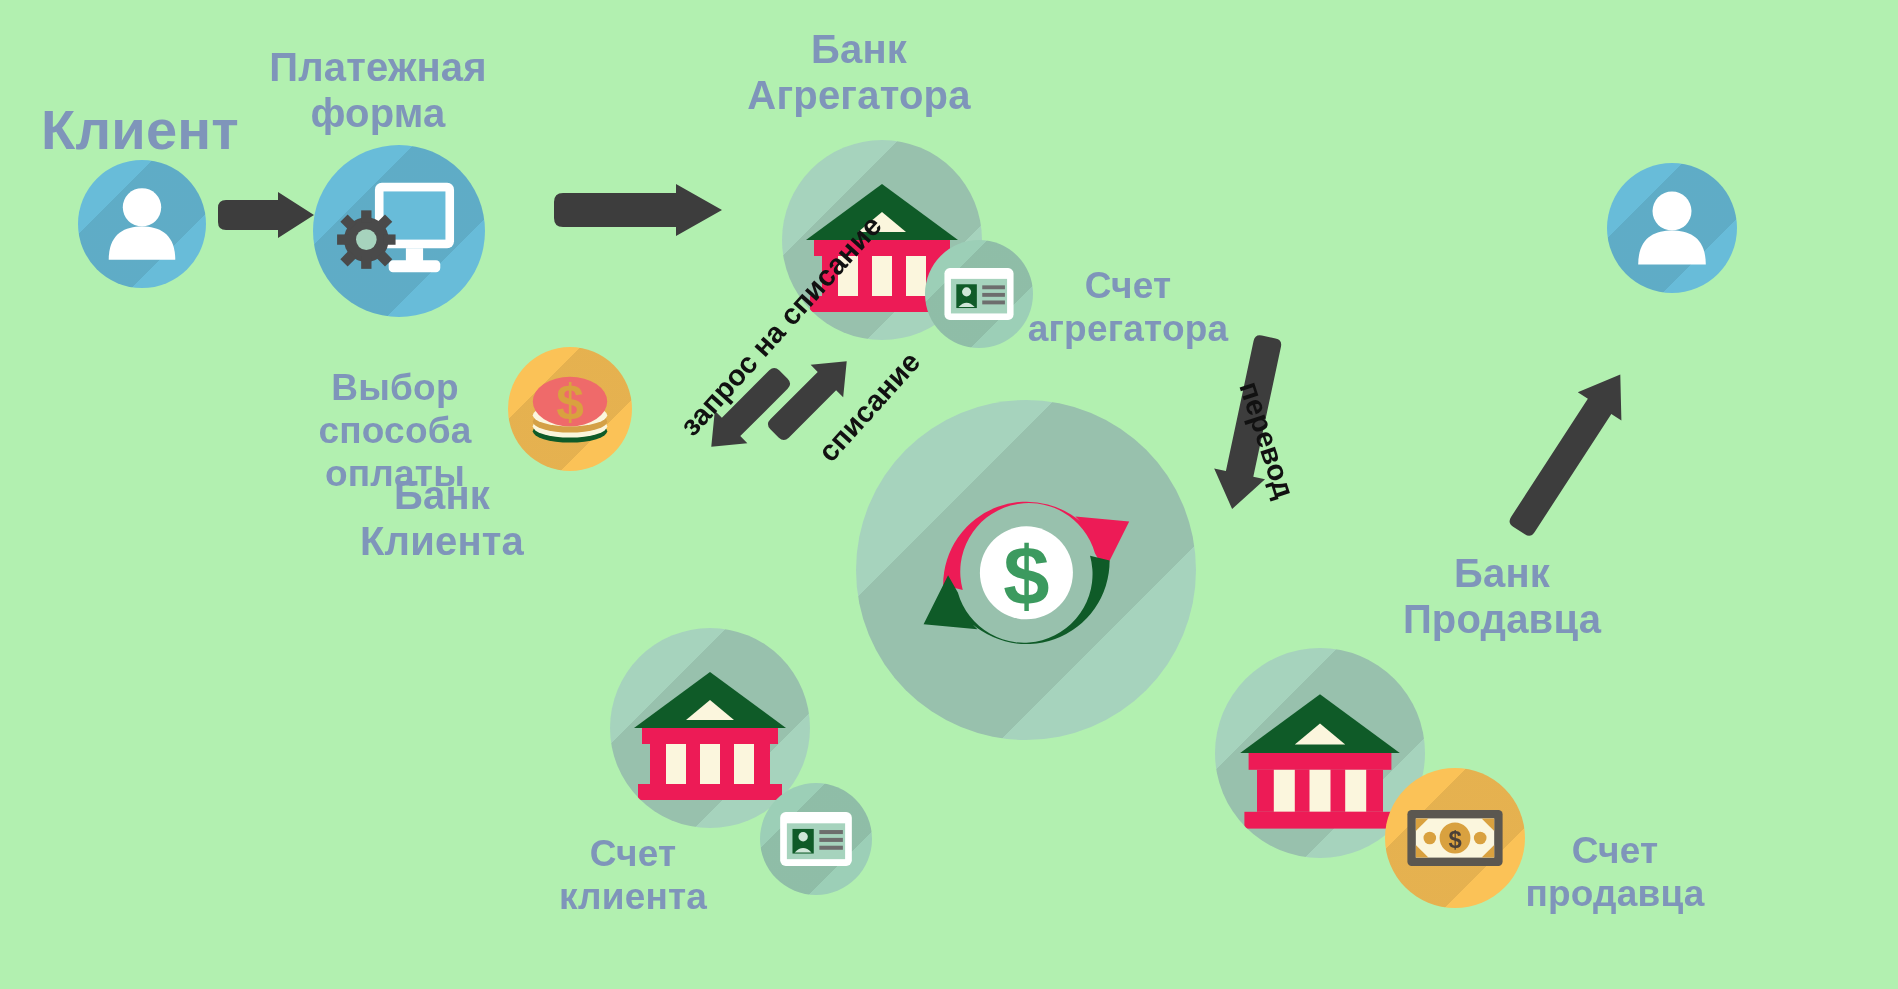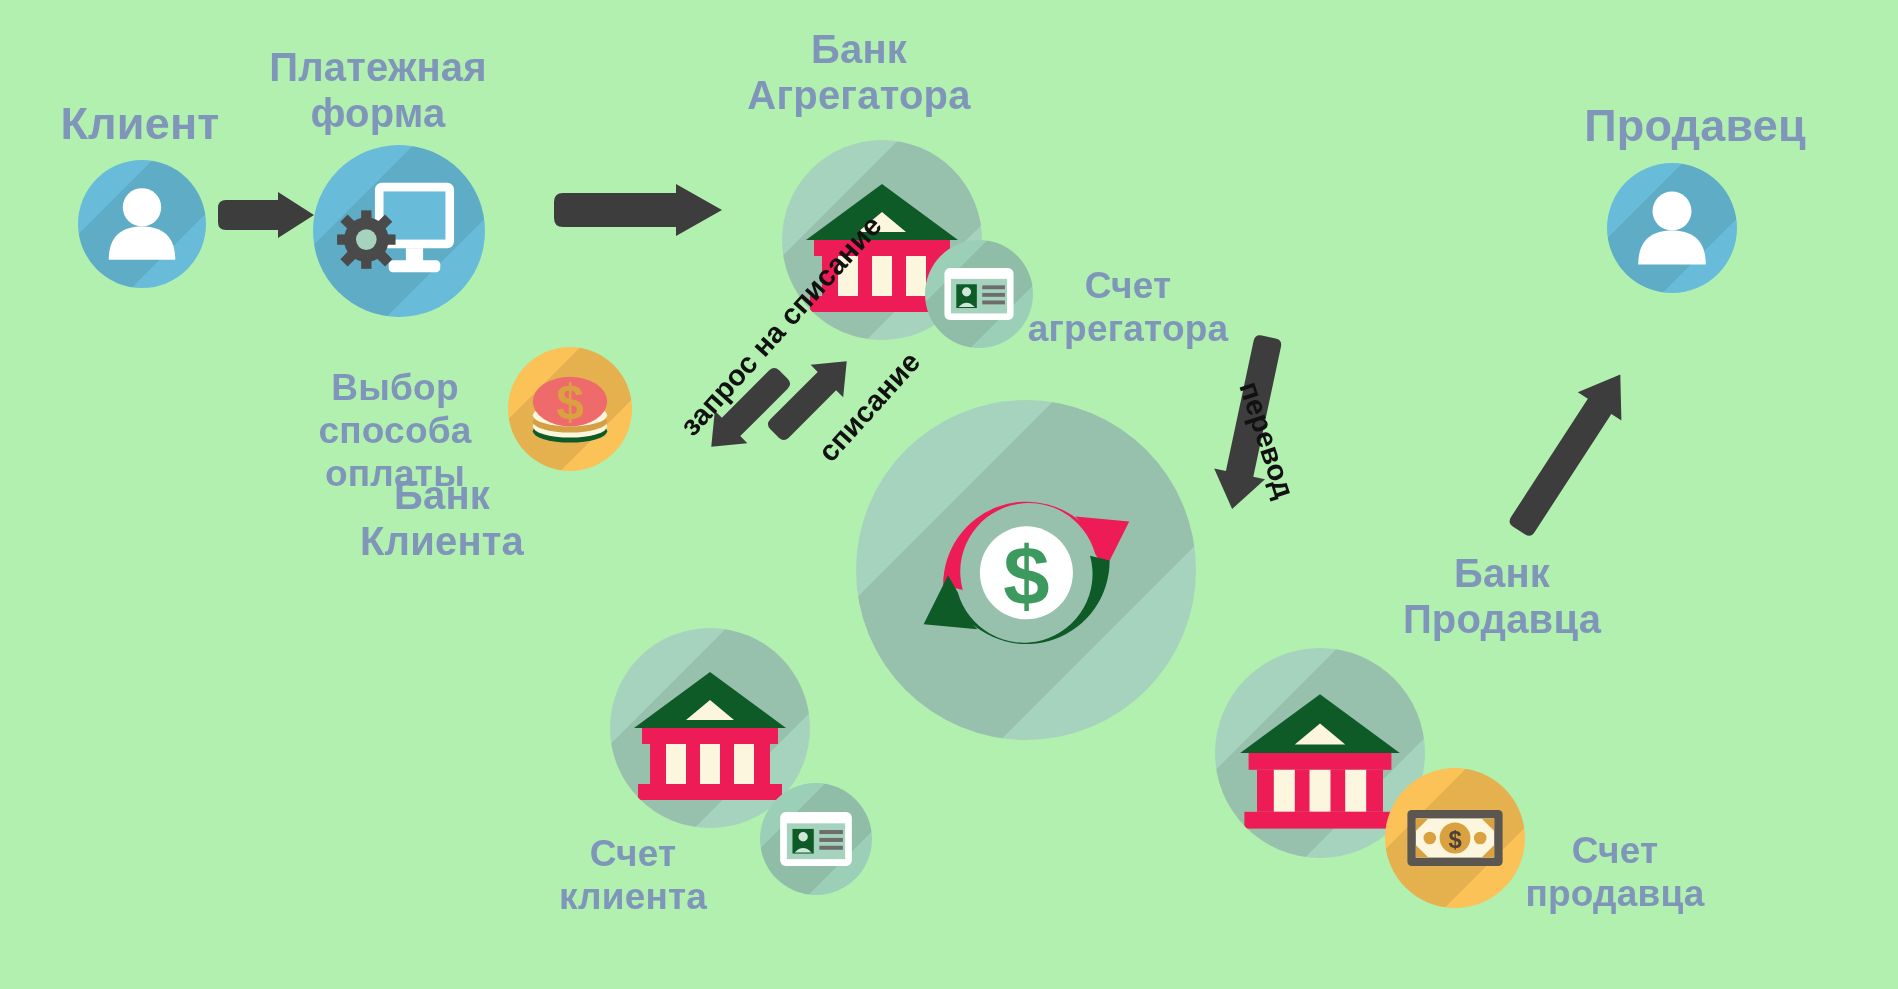--- a/index.html
+++ b/index.html
@@ -17,21 +17,21 @@
   .label{
     position:absolute;
     color:#7f95ba;
     font-weight:bold;
     text-align:center;
     line-height:1.16;
     white-space:pre-line;
     letter-spacing:.2px;
     user-select:none;
   }
-  .lbl-xl{font-size:45px;}
+  .lbl-xl{font-size:56px;}
   .lbl-lg{font-size:40px;}
   .lbl-md{font-size:37px;}
 
   .proc-label{
     position:absolute;
     color:#fbf6dd;
     font-weight:normal;
     font-size:48px;
     text-align:center;
     white-space:nowrap;
@@ -268,21 +268,20 @@
   </div>
   <div class="label lbl-md" style="left:1490px;top:830px;width:250px;">Счет
 продавца</div>
 
   <svg class="node" style="left:1468px;top:350px;width:200px;height:210px;" viewBox="0 0 200 210">
     <g transform="rotate(-57 100 105)">
       <path class="arrow-fill" d="M10 98 q0-7 7-7 L158 91 L158 79 L196 105 L158 131 L158 119 L17 119 q-7 0-7-7 Z"></path>
     </g>
   </svg>
 
-  <div class="label lbl-xl" style="left:1560px;top:100px;width:270px;">Продавец</div>
 
   <div class="circ c-blue" style="left:1607px;top:163px;width:130px;height:130px;">
     <div class="shade"></div>
     <svg viewBox="0 0 100 100">
       <circle cx="50" cy="37" r="15" fill="#ffffff"></circle>
       <path d="M24 78 C24 58 36 52 50 52 C64 52 76 58 76 78 Z" fill="#ffffff"></path>
     </svg>
   </div>
 
 </div>

